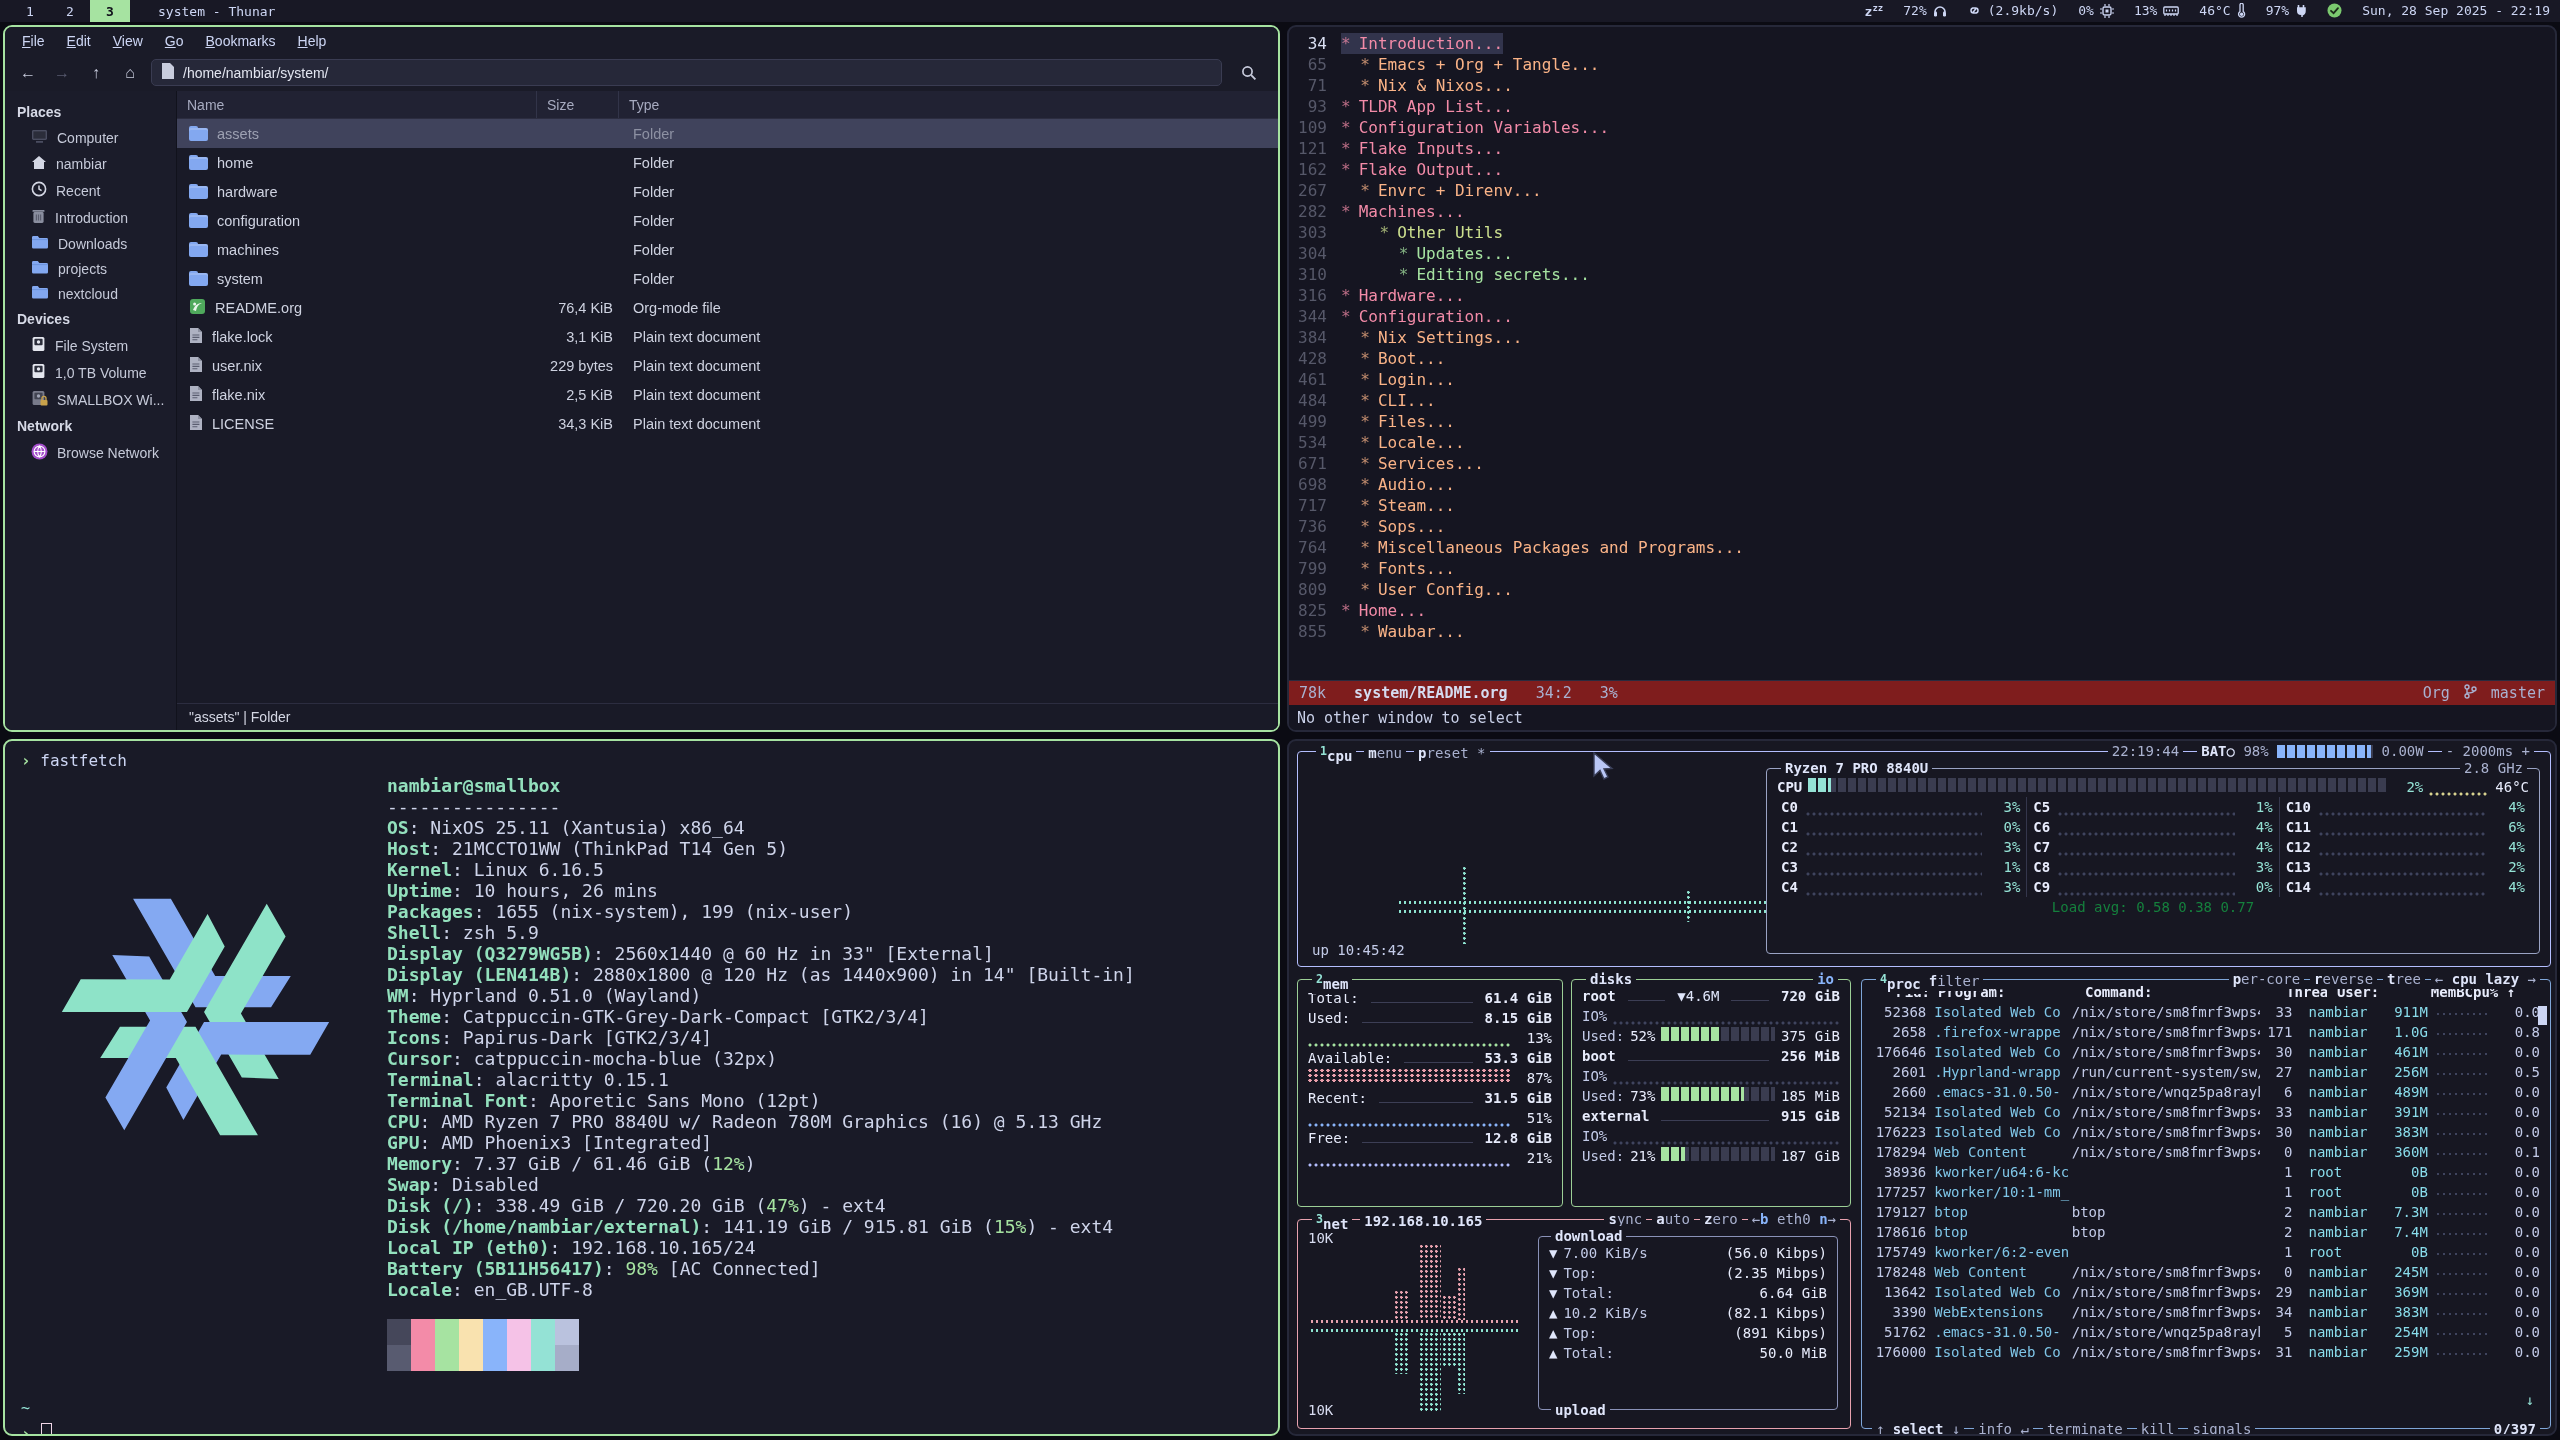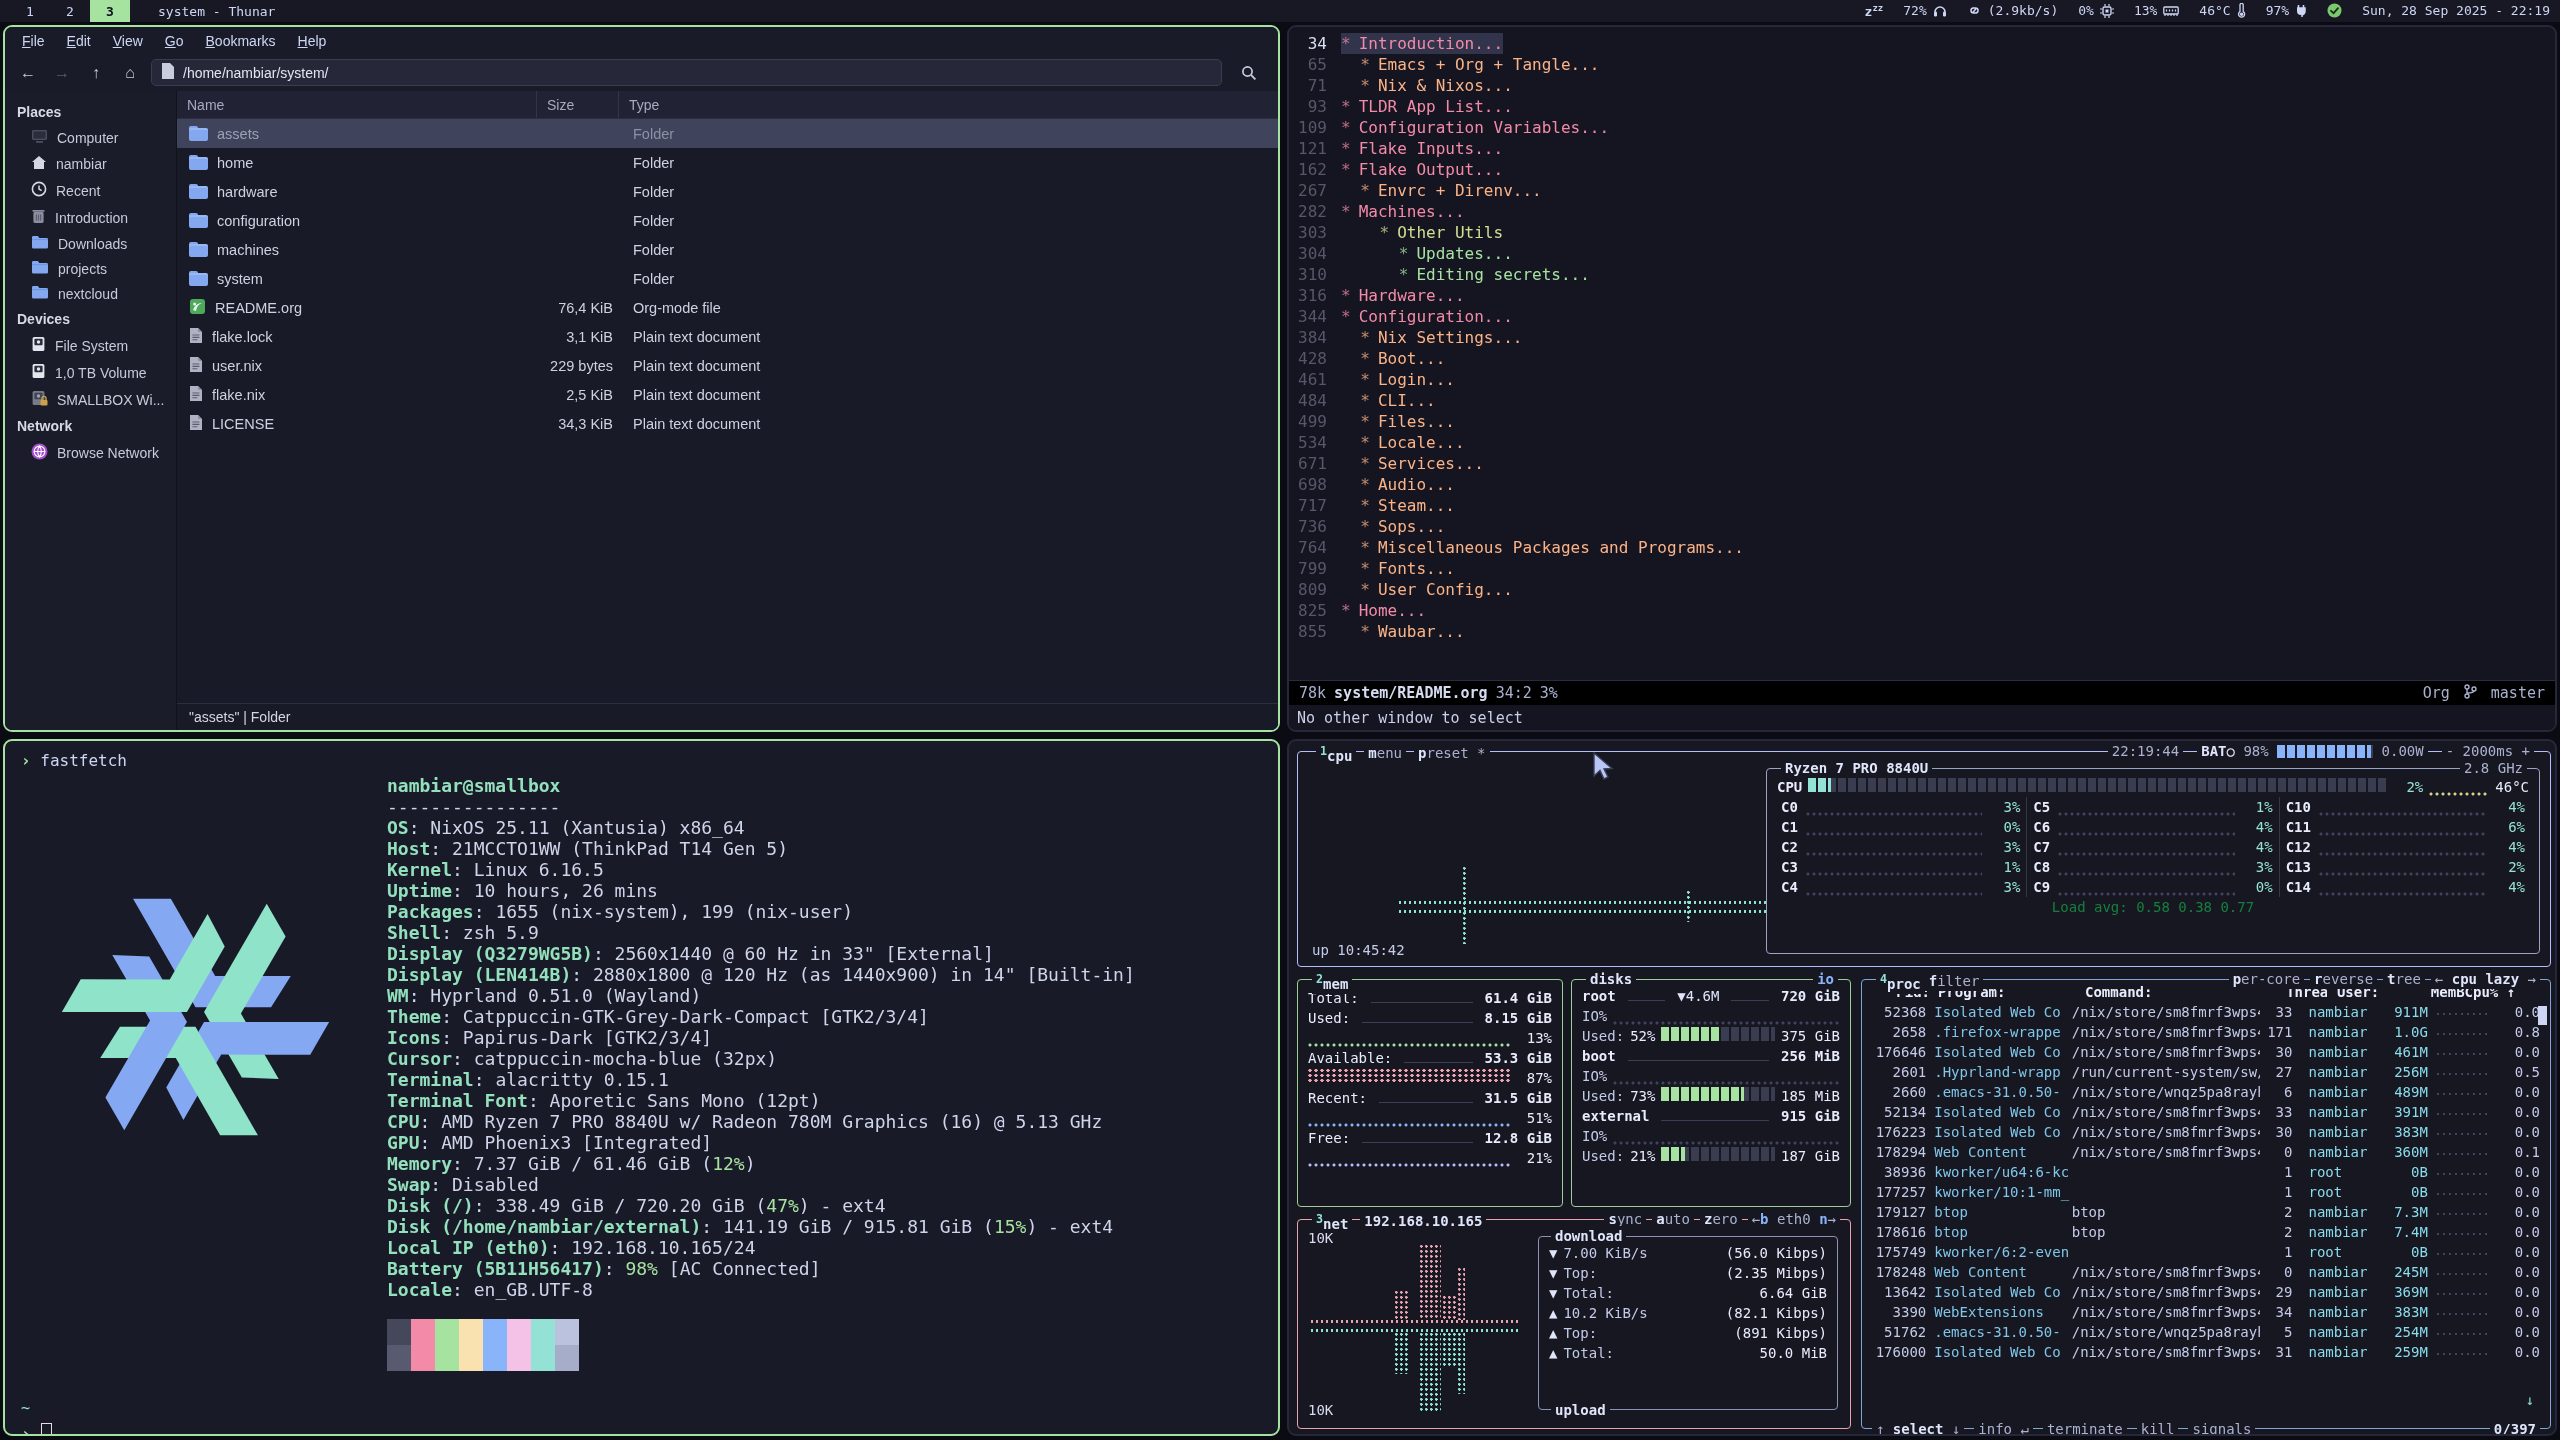--- a/index.html
+++ b/index.html
@@ -58,21 +58,21 @@
   .fold::before{content:"";position:absolute;left:0;top:0;width:9px;height:5px;border-radius:2px 2px 0 0;background:#83a8f0}
   .fold::after{content:"";position:absolute;left:0;top:2px;right:0;bottom:0;border-radius:2px;background:#83a8f0;box-shadow:inset 0 2px 0 rgba(255,255,255,.18)}
   
   #ebody{flex:1;padding:6px 0 0 6px;font-size:16px;line-height:21px;overflow:hidden}
   .eline{display:flex;white-space:pre}
   .eline .ln{width:46px;text-align:right;color:#565869;padding-right:14px;flex:0 0 auto}
   .eline.cur .ln{color:#d9dff2}
   .eline .star{opacity:.75;margin-right:8px}
   .lvl1{color:#f38ba8}.lvl2{color:#fab387}.lvl3{color:#cde18f}.lvl4{color:#a6e3a1}
   .eline.cur .htext{background:#32344c}
-  #modeline{height:25px;background:#000000;border-top:1px solid #2a2b3e;display:flex;align-items:center;font-size:15px;color:#a9b1d0;padding:0 10px;gap:8px}
+  #modeline{height:25px;background:#7f1d1d;border-top:1px solid #2a2b3e;display:flex;align-items:center;font-size:15px;color:#a9b1d0;padding:0 10px;gap:28px}
   #modeline .file{color:#d5dbf0;font-weight:bold}
   #modeline .right{margin-left:auto;display:flex;align-items:center;gap:14px}
   #echo{height:25px;display:flex;align-items:center;padding:0 8px;font-size:15px;color:#c9d0e8;background:#151521}
   
   #term .prompt{position:absolute;left:16px;top:10px;font-size:16px}
   .chev{color:var(--green);font-weight:bold}
   #logo{position:absolute;left:18px;top:66px}
   #ffinfo{position:absolute;left:382px;top:34px;font-size:18px;line-height:21px;white-space:pre}
   #ffinfo .lbl{color:#93e0bd;font-weight:bold}
   #ffinfo .val{color:#ced4ea}

